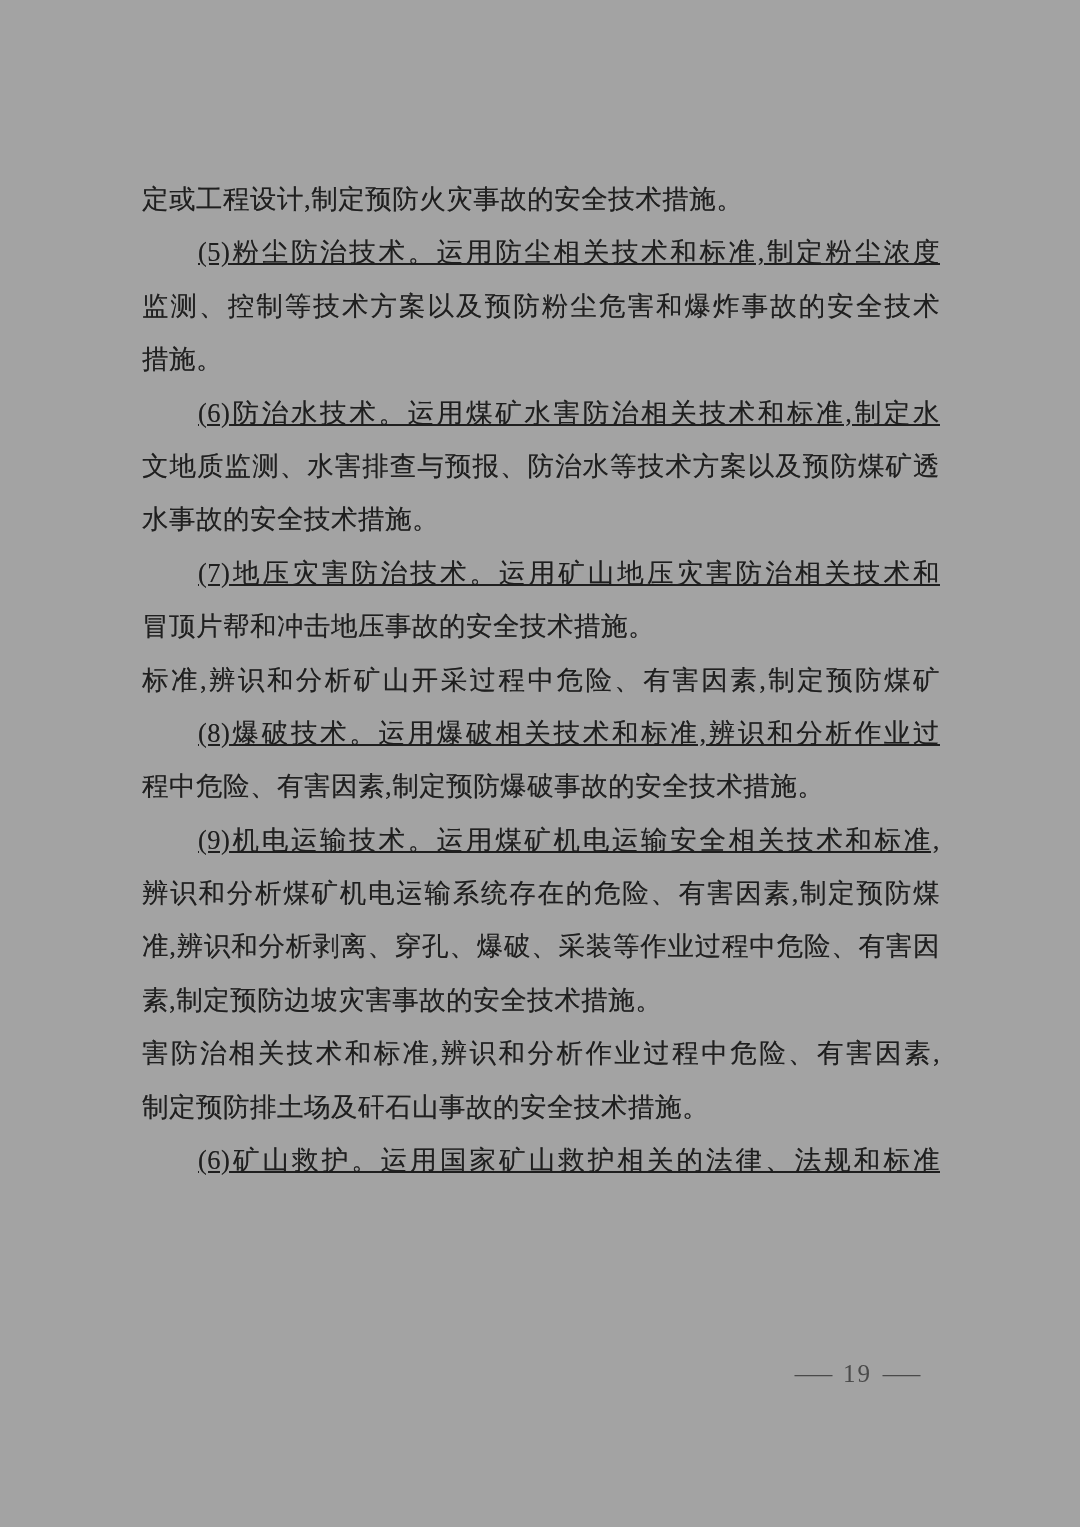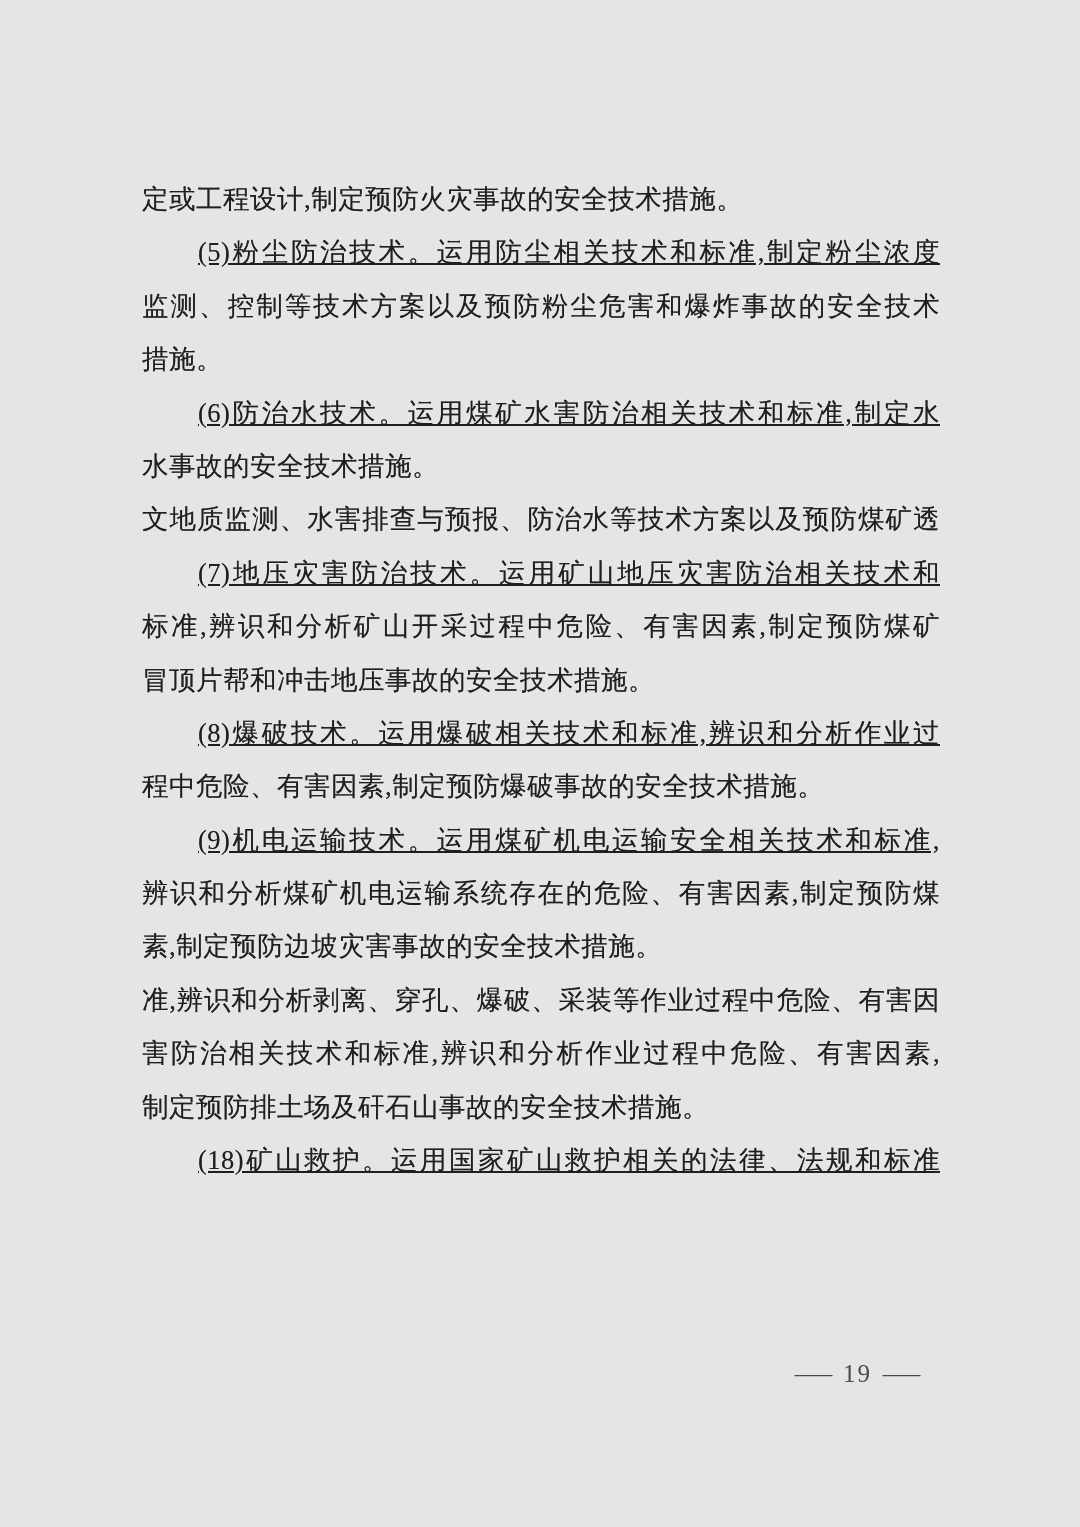--- a/index.html
+++ b/index.html
@@ -1,21 +1,21 @@
 <!DOCTYPE html>
 <html><head>
 <meta charset="utf-8">
 <style>
   * { margin: 0; padding: 0; box-sizing: border-box; }
   html, body { background: #ffffff; }
   .page {
     position: relative;
     width: 1080px;
     height: 1527px;
-    background: #e5e5e5;
+    background: #a3a3a3;
     overflow: hidden;
     font-family: "Liberation Serif", serif;
   }
   .text-body {
     position: absolute;
     left: 142px;
     top: 173px;
     width: 798px;
     color: #1f1f1f;
   }
@@ -63,34 +63,34 @@
 
 <div class="page">
 
   <div class="text-body">
 
   <div class="line">定或工程设计,制定预防火灾事故的安全技术措施。</div>
       <div class="line full indent">(5)粉尘防治技术。运用防尘相关技术和标准,制定粉尘浓度</div>
       <div class="line full">监测、控制等技术方案以及预防粉尘危害和爆炸事故的安全技术</div>
       <div class="line">措施。</div>
       <div class="line full indent">(6)防治水技术。运用煤矿水害防治相关技术和标准,制定水</div>
+      <div class="line full">文地质监测、水害排查与预报、防治水等技术方案以及预防煤矿透</div>
       <div class="line">水事故的安全技术措施。</div>
-      <div class="line full">文地质监测、水害排查与预报、防治水等技术方案以及预防煤矿透</div>
       <div class="line full indent">(7)地压灾害防治技术。运用矿山地压灾害防治相关技术和</div>
+      <div class="line">冒顶片帮和冲击地压事故的安全技术措施。</div>
       <div class="line full">标准,辨识和分析矿山开采过程中危险、有害因素,制定预防煤矿</div>
-      <div class="line">冒顶片帮和冲击地压事故的安全技术措施。</div>
       <div class="line full indent">(8)爆破技术。运用爆破相关技术和标准,辨识和分析作业过</div>
       <div class="line">程中危险、有害因素,制定预防爆破事故的安全技术措施。</div>
       <div class="line full indent">(9)机电运输技术。运用煤矿机电运输安全相关技术和标准,</div>
       <div class="line full">辨识和分析煤矿机电运输系统存在的危险、有害因素,制定预防煤</div>
+      <div class="line full">准,辨识和分析剥离、穿孔、爆破、采装等作业过程中危险、有害因</div>
       <div class="line">素,制定预防边坡灾害事故的安全技术措施。</div>
-      <div class="line full">准,辨识和分析剥离、穿孔、爆破、采装等作业过程中危险、有害因</div>
       <div class="line full">害防治相关技术和标准,辨识和分析作业过程中危险、有害因素,</div>
       <div class="line">制定预防排土场及矸石山事故的安全技术措施。</div>
-      <div class="line full indent">(18)矿山救护。运用国家矿山救护相关的法律、法规和标准</div>
+      <div class="line full indent">(6)矿山救护。运用国家矿山救护相关的法律、法规和标准</div>
     </div>
 
   <div class="page-footer">
     <span class="dash">—</span>
     <span class="num">19</span>
     <span class="dash">—</span>
   </div>
 
 </div>
 

